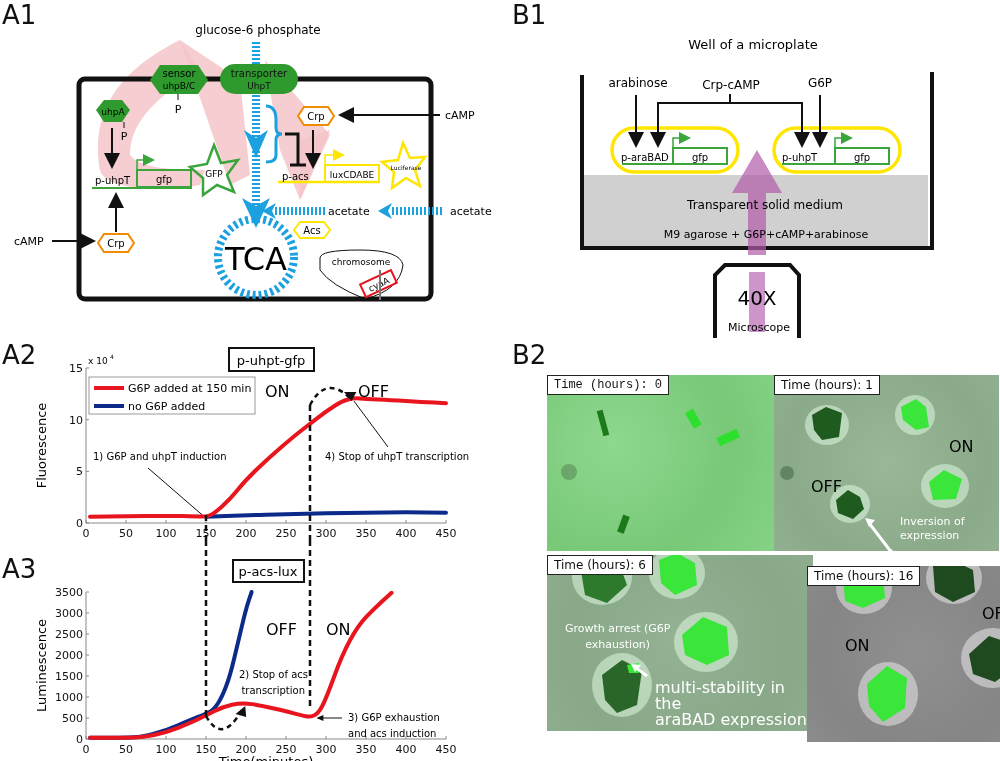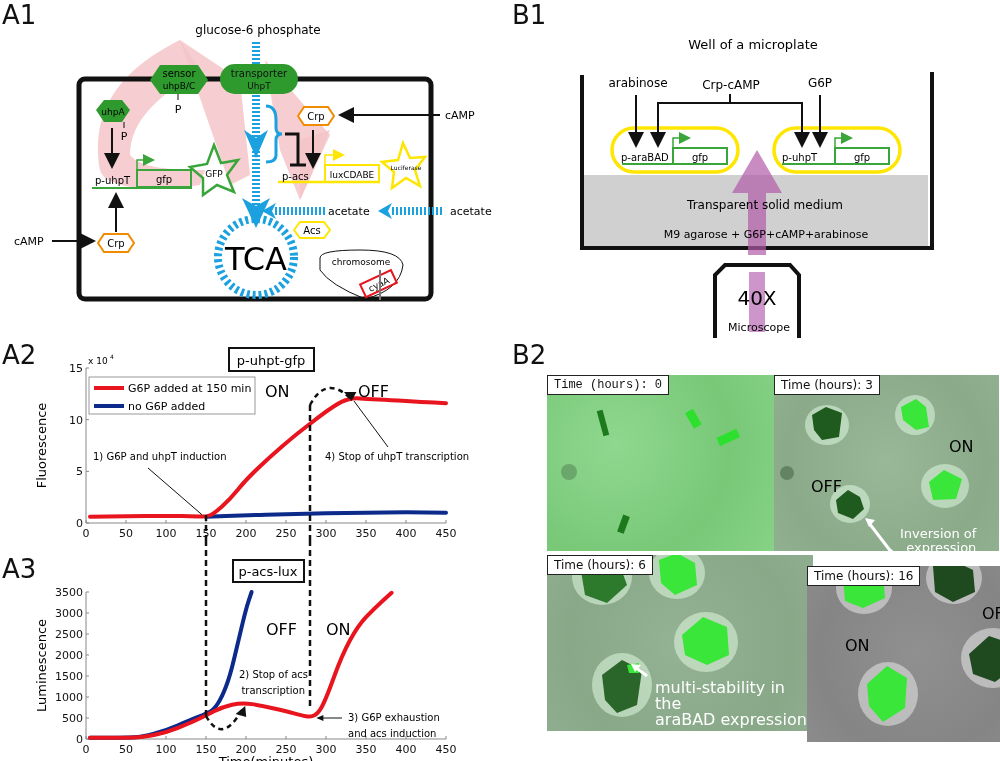--- a/index.html
+++ b/index.html
@@ -298,42 +298,46 @@
       <ellipse cx="53" cy="50" rx="22" ry="20" fill="#e8ffe8" opacity="0.5"></ellipse>
       <polygon points="38,40 52,32 68,38 65,62 48,65 40,55" fill="#1f5a1f"></polygon>
       <ellipse cx="141" cy="40" rx="20" ry="20" fill="#e8ffe8" opacity="0.5"></ellipse>
       <polygon points="127,32 142,24 152,32 155,52 142,55 129,45" fill="#39e639"></polygon>
       <ellipse cx="171" cy="111" rx="24" ry="22" fill="#e8ffe8" opacity="0.5"></ellipse>
       <polygon points="155,107 170,95 188,104 182,124 159,125" fill="#39e639"></polygon>
       <ellipse cx="76" cy="129" rx="20" ry="19" fill="#e8ffe8" opacity="0.5"></ellipse>
       <polygon points="62,125 74,115 86,122 90,134 79,144 64,138" fill="#1f5a1f"></polygon>
       <circle cx="13" cy="98" r="7" fill="#4a6a4a" opacity="0.6"></circle>
     </svg>
-    <div class="time-label">Time (hours): 3</div>
+    <div class="time-label">Time (hours): 1</div>
     <div class="abs" style="left:175px;top:62px;font-size:16px;">ON</div>
     <div class="abs" style="left:37px;top:102px;font-size:16px;">OFF</div>
-    <div class="abs" style="left:126px;top:152px;font-size:13px;color:#fff;text-align:right;line-height:14px;">
+    <div class="abs" style="left:126px;top:140px;font-size:11px;color:#fff;text-align:left;line-height:14px;">
       <div>Inversion of</div>
         <div>expression</div>
     </div>
   </div>
 
   <div class="micro-tile" style="left:0;top:180px;width:227px;height:176px;background:radial-gradient(circle at 50% 50%,#94b294,#88a888 70%,#8fae8f);padding-left:39px;">
     <svg width="227" height="176" style="position:absolute;left:0;top:0">
       <ellipse cx="55" cy="22" rx="30" ry="28" fill="#e8ffe8" opacity="0.5"></ellipse>
       <polygon points="33,10 52,0 72,8 80,30 60,48 38,40" fill="#2d7a2d"></polygon>
       <ellipse cx="130" cy="18" rx="28" ry="26" fill="#e8ffe8" opacity="0.5"></ellipse>
       <polygon points="112,5 130,-2 148,8 150,30 128,40 114,28" fill="#39e639"></polygon>
       <ellipse cx="159" cy="87" rx="32" ry="30" fill="#e8ffe8" opacity="0.5"></ellipse>
       <polygon points="135,80 156,62 180,72 182,100 160,110 138,100" fill="#39e639"></polygon>
       <ellipse cx="75" cy="130" rx="30" ry="32" fill="#e8ffe8" opacity="0.5"></ellipse>
       <polygon points="55,120 75,105 95,115 90,150 70,158 58,145" fill="#2a662a"></polygon>
       <polygon points="80,110 92,108 92,118 82,118" fill="#39e639"></polygon>
     </svg>
     <div class="time-label">Time (hours): 6</div>
+    <div class="abs" style="left:18px;top:66px;font-size:11px;color:#fff;text-align:center;line-height:16px;">
+      <div>Growth arrest (G6P</div>
+        <div>exhaustion)</div>
+    </div>
     <div class="abs" style="left:108px;top:125px;font-size:16px;color:#fff;line-height:16px;">
       <div>multi-stability in the</div>
         <div>araBAD expression</div>
     </div>
   </div>
 
   <div class="micro-tile" style="left:227px;top:191px;width:221px;height:176px;background:radial-gradient(circle at 50% 50%,#909090,#858585 70%,#8c8c8c);margin-left:33px;">
     <svg width="225" height="176" style="position:absolute;left:0;top:0">
       <ellipse cx="57" cy="22" rx="28" ry="26" fill="#f0f0f0" opacity="0.5"></ellipse>
       <polygon points="36,10 55,0 76,8 78,32 56,42 38,35" fill="#39e639"></polygon>

